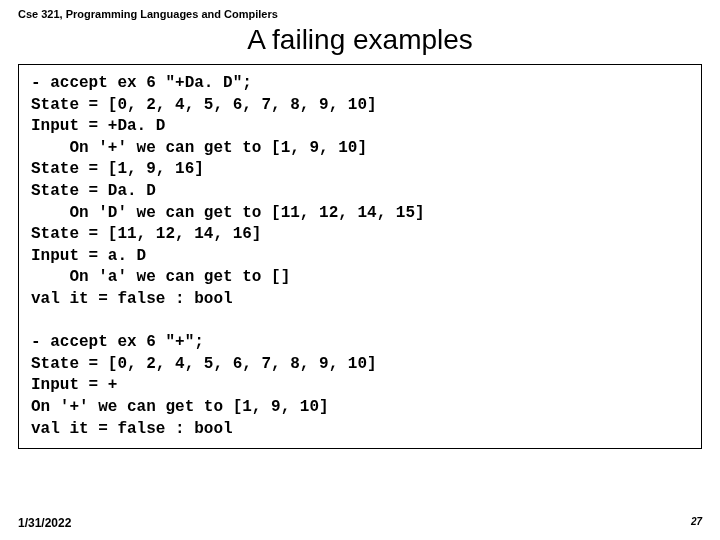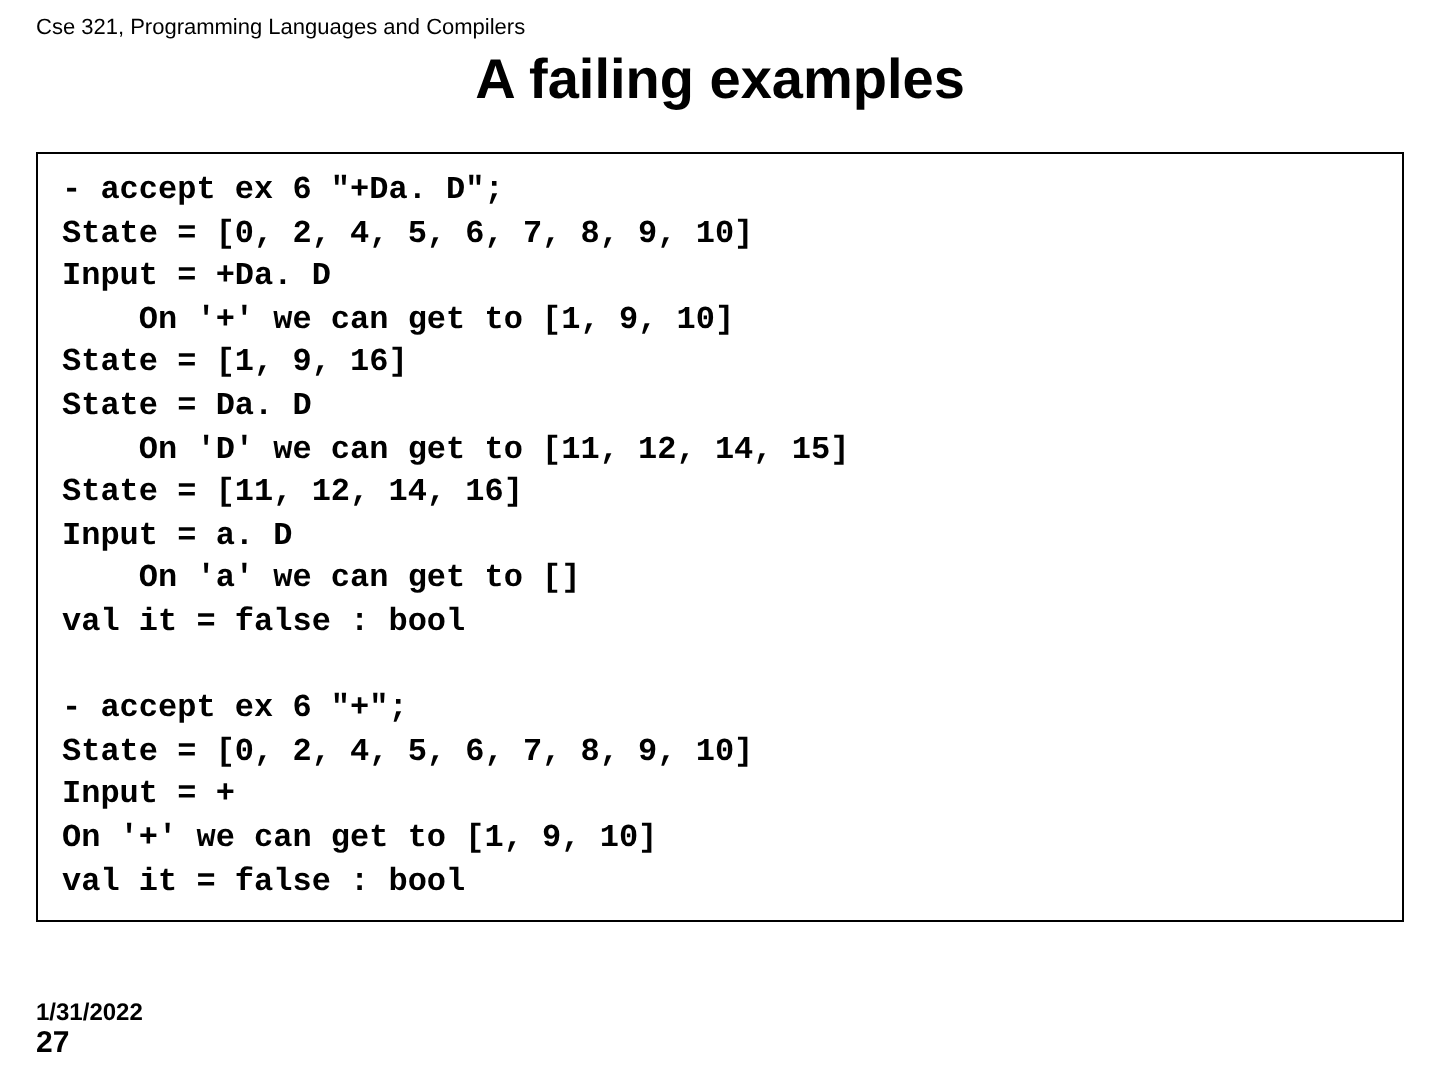--- a/index.html
+++ b/index.html
@@ -10,53 +10,53 @@
     body {
       width: 720px;
       height: 540px;
       background: white;
       font-family: Arial, sans-serif;
       position: relative;
       padding: 8px 18px;
     }
     .header {
       font-size: 11px;
-      font-weight: normal;
+      font-weight: bold;
       color: #000;
       margin-bottom: 4px;
     }
     .title {
       font-size: 28px;
-      font-weight: bold;
+      font-weight: normal;
       text-align: center;
-      margin-bottom: 20px;
+      margin-bottom: 8px;
       font-family: Arial, sans-serif;
     }
     .code-box {
       border: 1px solid #000;
       padding: 8px 12px;
       font-family: "Courier New", Courier, monospace;
       font-size: 16px;
       font-weight: bold;
       line-height: 1.35;
       white-space: pre;
     }
     .footer {
       position: absolute;
       bottom: 10px;
       left: 18px;
       right: 18px;
       display: flex;
       justify-content: space-between;
       font-size: 12px;
       font-weight: bold;
-      flex-direction: column;
     }
     .page-num {
-      font-size: 15px;
+      font-size: 10px;
+      font-style: italic;
     }
   </style>
 </head>
 <body>
 
 <div class="header">Cse 321, Programming Languages and Compilers</div>
 
 <div class="title">A failing examples</div>
 
 <div class="code-box"><span>- accept ex 6 "+Da. D";</span>

